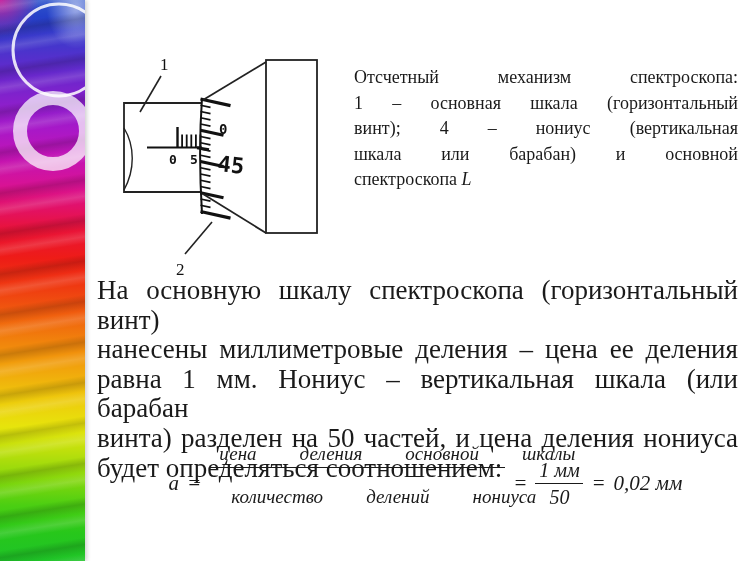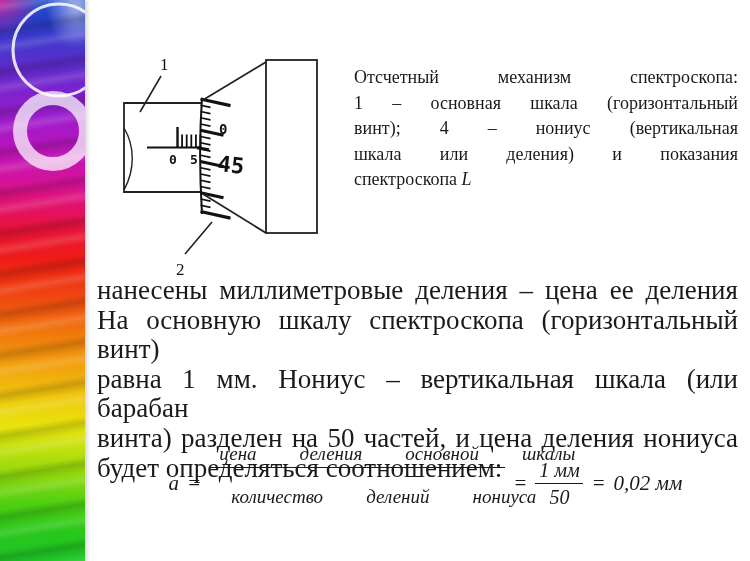--- a/index.html
+++ b/index.html
@@ -123,27 +123,27 @@
     <rect x="161" y="12" width="51" height="173" fill="none" stroke="#222" stroke-width="1.8"></rect>
 
     <line x1="80" y1="206" x2="107" y2="174" stroke="#222" stroke-width="1.6"></line>
     <text class="fig-num" x="71" y="227">2</text>
   </svg>
 
   <div class="caption">
     <div class="jline">Отсчетный механизм спектроскопа:</div>
     <div class="jline">1 – основная шкала (горизонтальный</div>
     <div class="jline">винт); 4 – нониус (вертикальная</div>
-    <div class="jline">шкала или деления) и показания</div>
+    <div class="jline">шкала или барабан) и основной</div>
     <div class="lastline"><span>спектроскопа</span> <span class="it">L</span></div>
   </div>
 
   <div class="bodytext">
+    <div class="jline">На основную шкалу спектроскопа (горизонтальный винт)</div>
     <div class="jline">нанесены миллиметровые деления – цена ее деления</div>
-    <div class="jline">На основную шкалу спектроскопа (горизонтальный винт)</div>
     <div class="jline">равна 1 мм.  Нониус – вертикальная шкала (или барабан</div>
     <div class="jline">винта) разделен на 50 частей, и цена деления нониуса</div>
     <div class="lastline">будет определяться соотношением:</div>
   </div>
 
   <div class="formula">
     <span>a</span>
     <span class="eqsign">=</span>
     <span class="frac frac1">
       <span class="num">

